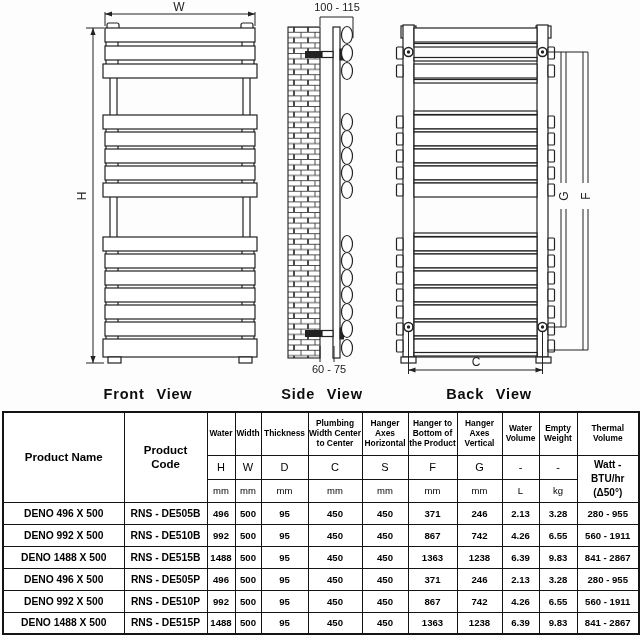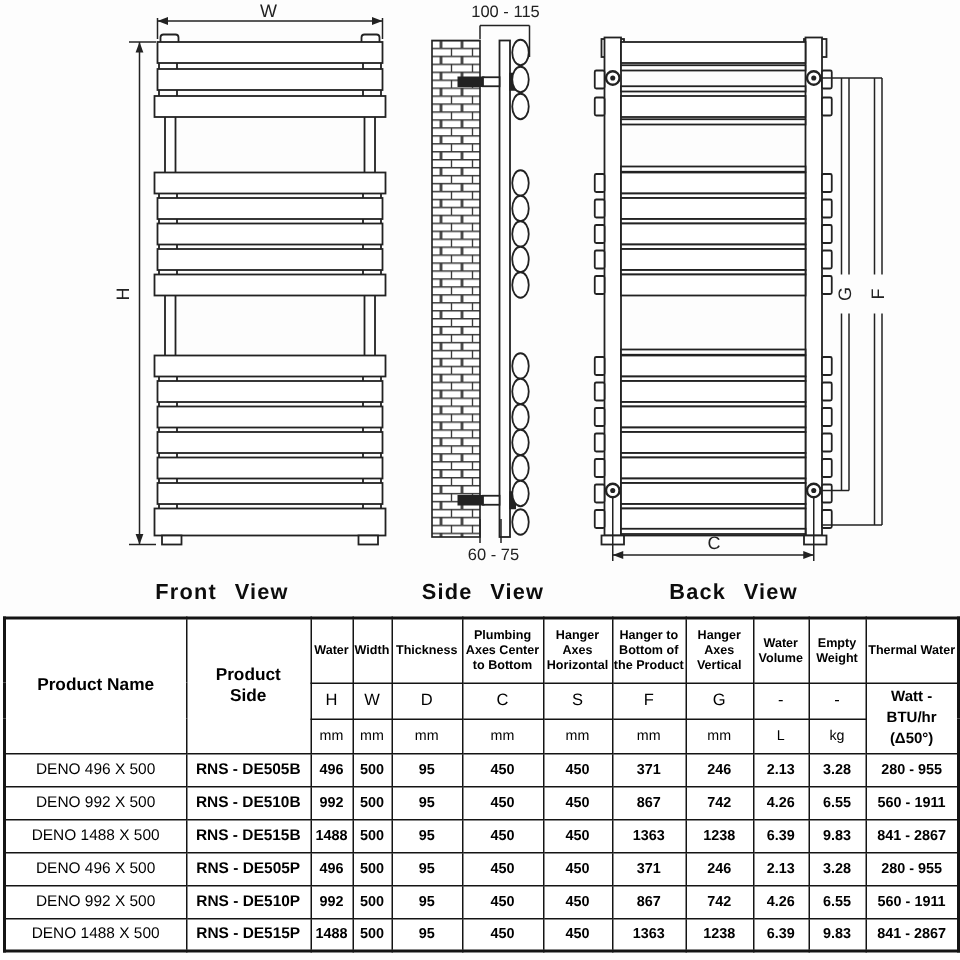--- a/index.html
+++ b/index.html
@@ -12,21 +12,21 @@
   .spec th,.spec td{border:1.6px solid #141414;text-align:center;vertical-align:middle;
                     padding:0;overflow:hidden;color:#000}
   tr.hr1{height:43px} tr.hr2{height:24px} tr.hr3{height:23px}
   .spec tbody tr{height:22px}
   .hname{font-size:8.4px;font-weight:bold;line-height:1.15}
   .pname{font-size:11.5px;font-weight:bold}
   .pcode{font-size:11.5px;font-weight:bold;white-space:pre-line;line-height:1.25}
   .hsym{font-size:11px;font-weight:normal}
   .hunit{font-size:9.5px;font-weight:normal}
   .hunit2{font-size:10px;font-weight:bold;line-height:1.4}
-  .cname{font-size:10.3px;font-weight:normal}
+  .cname{font-size:10.3px;font-weight:bold}
   .ccode{font-size:10.3px;font-weight:bold}
   .cval{font-size:9.6px;font-weight:bold}
   .dim{font-size:11px;fill:#222}
   .diml{font-size:12px;fill:#222}
   .vtitle{font-size:14.5px;font-weight:bold;fill:#0d0d0d;letter-spacing:.8px;word-spacing:7px}
 </style>
 </head>
 <body>
 
 <div class="page">
@@ -244,31 +244,31 @@
         <col style="width:49px">
       <col style="width:45px">
         <col style="width:37px">
         <col style="width:38px">
         <col style="width:62px">
     </colgroup>
     <thead>
       <tr class="hr1" id="hr1">
         <th rowspan="3" class="pname">Product Name</th>
         <th rowspan="3" class="pcode">Product
-Side</th>
+Code</th>
         <th class="hname">Water</th>
           <th class="hname">Width</th>
           <th class="hname">Thickness</th>
-          <th class="hname">Plumbing Axes Center to Bottom</th>
+          <th class="hname">Plumbing Width Center to Center</th>
           <th class="hname">Hanger Axes Horizontal</th>
           <th class="hname">Hanger to Bottom of the Product</th>
           <th class="hname">Hanger Axes Vertical</th>
           <th class="hname">Water Volume</th>
           <th class="hname">Empty Weight</th>
-          <th class="hname" id="th-thermal">Thermal Water</th>
+          <th class="hname" id="th-thermal">Thermal Volume</th>
       </tr>
       <tr class="hr2" id="hr2">
         <th class="hsym">H</th>
           <th class="hsym">W</th>
           <th class="hsym">D</th>
           <th class="hsym">C</th>
           <th class="hsym">S</th>
           <th class="hsym">F</th>
           <th class="hsym">G</th>
           <th class="hsym">-</th>

